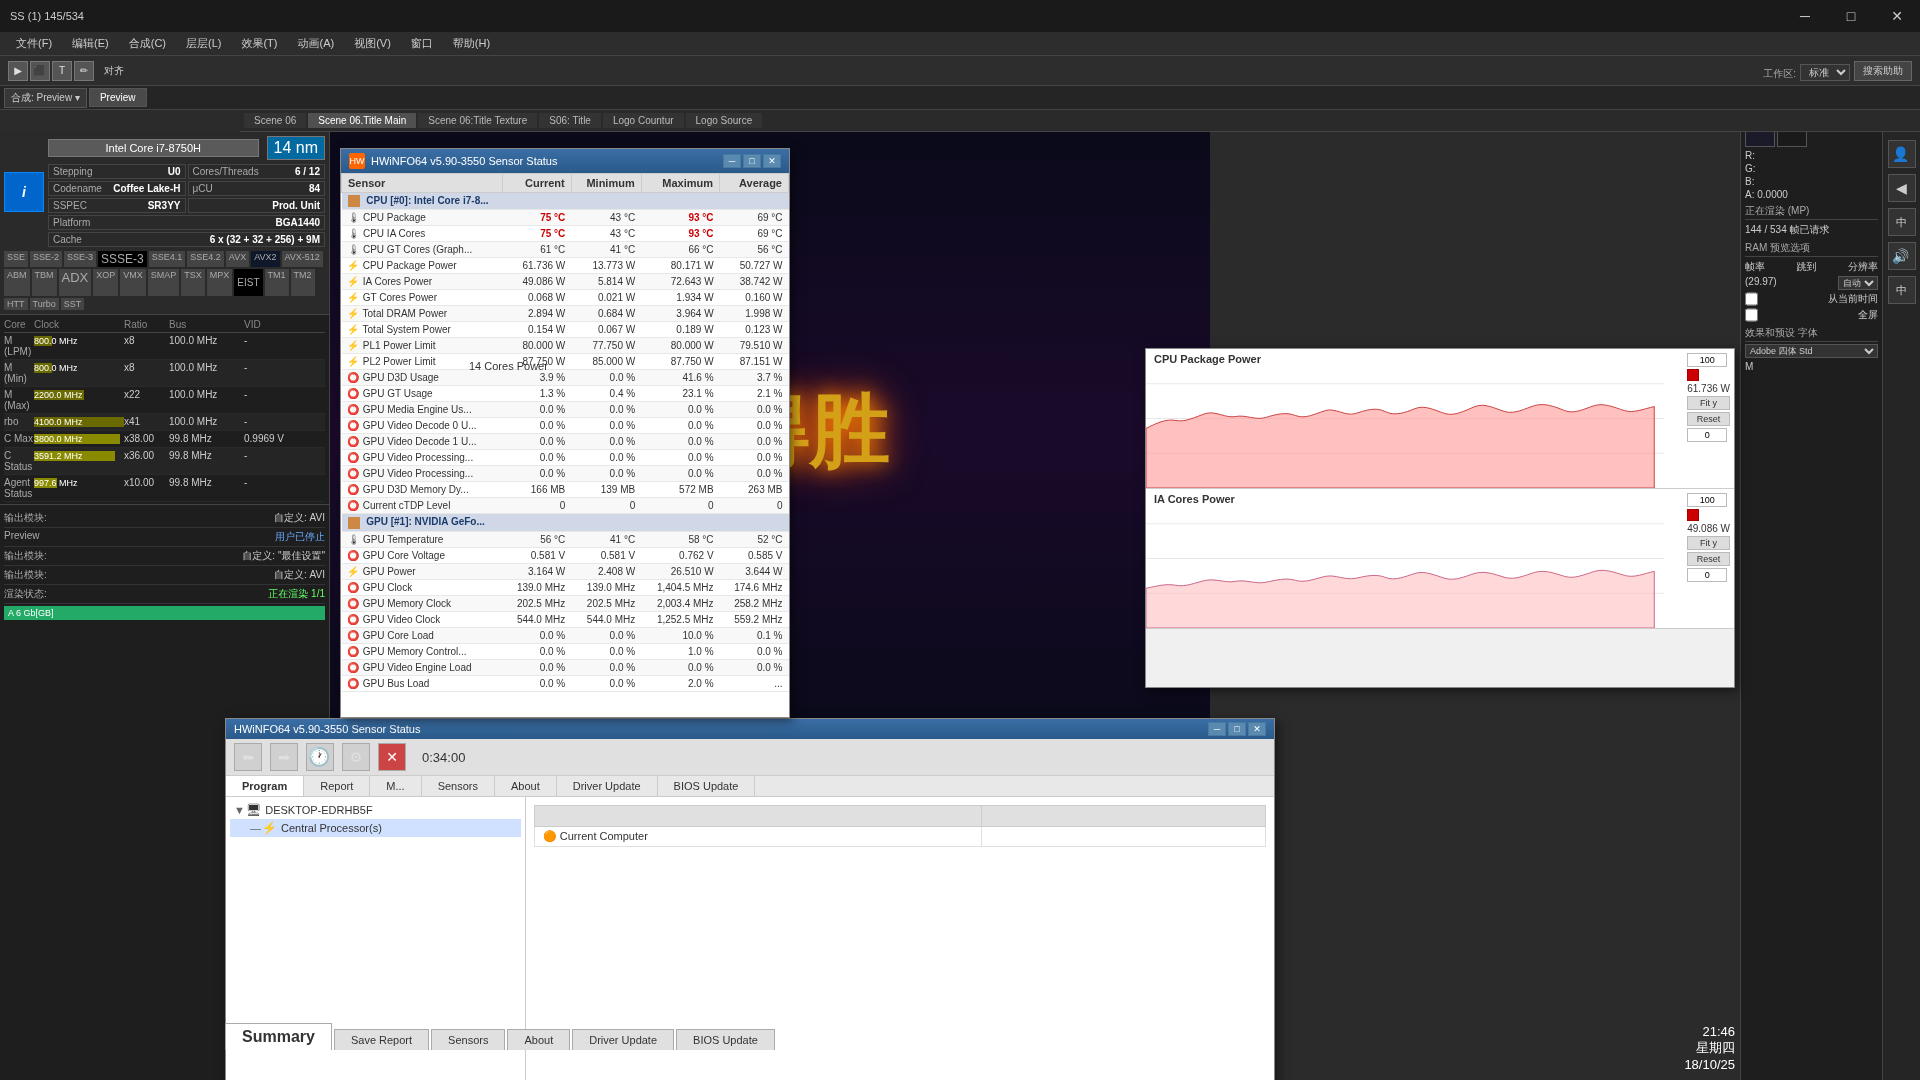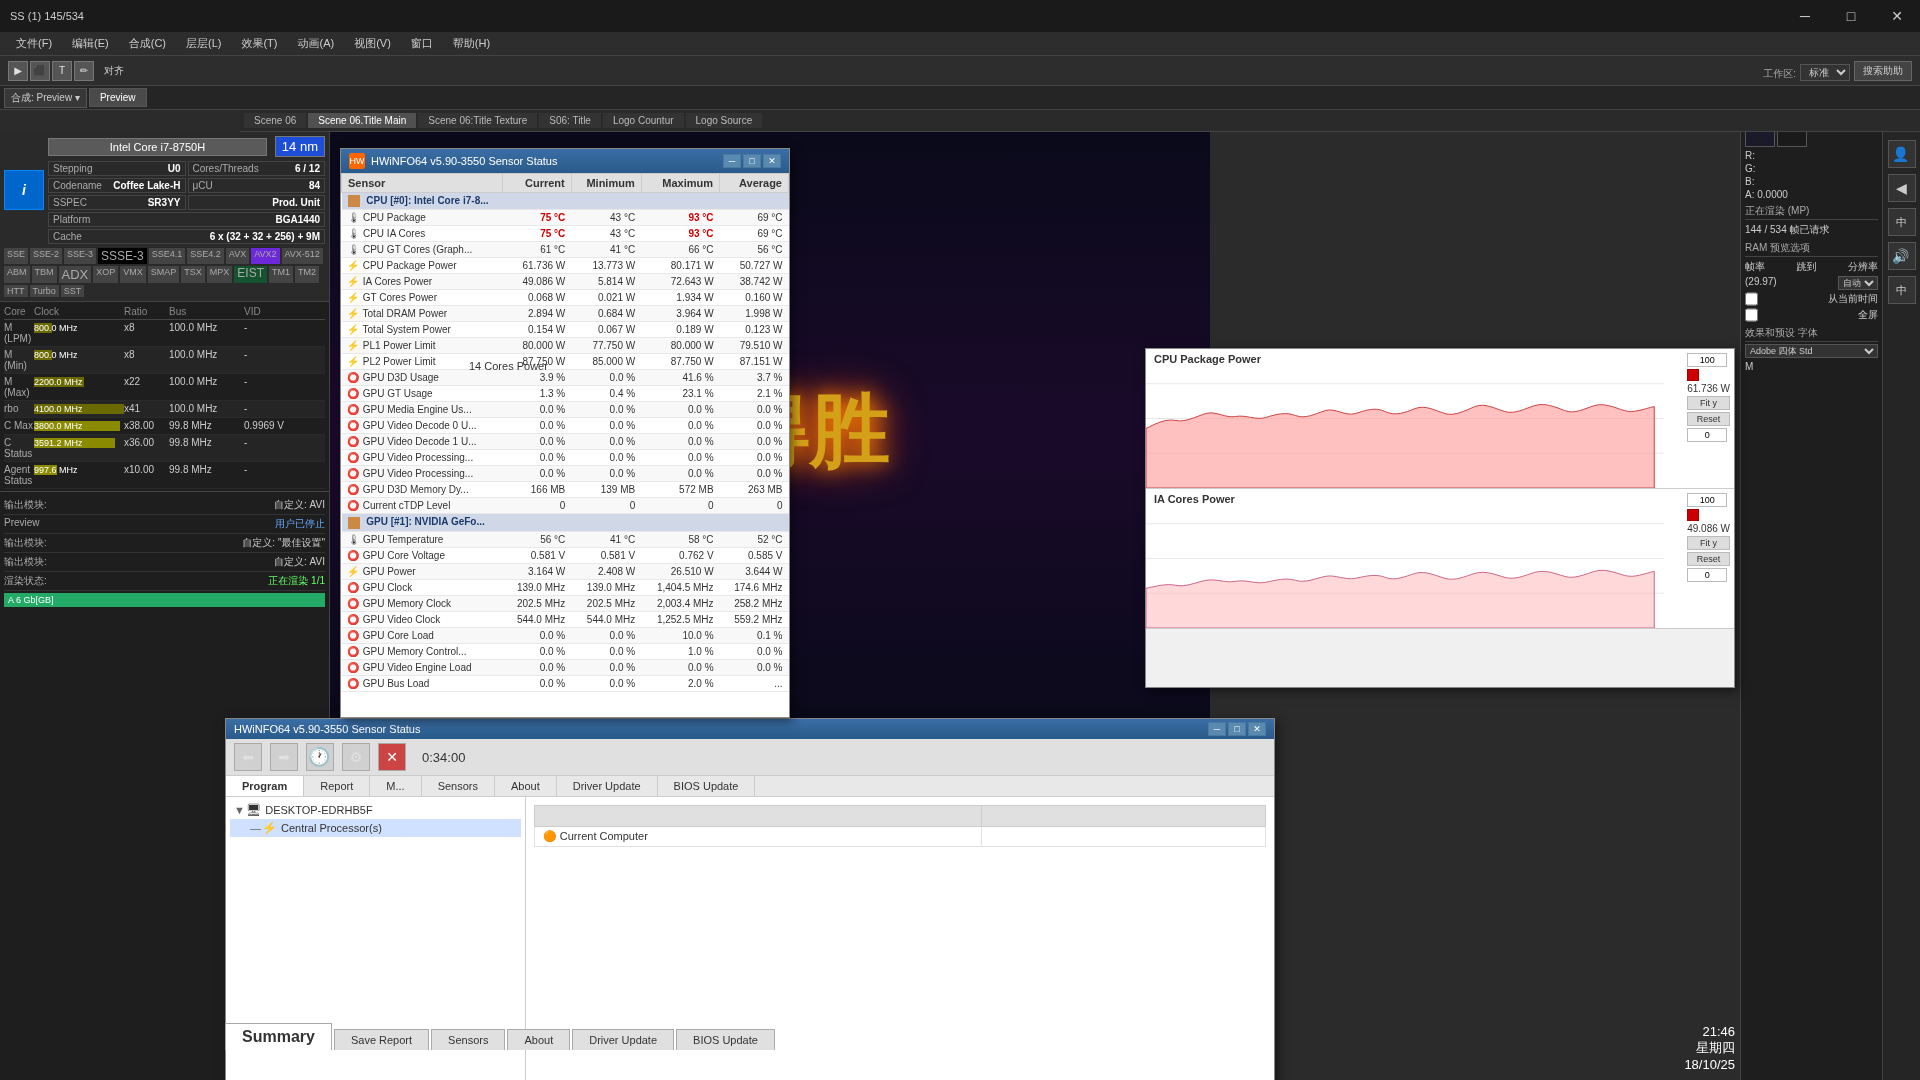--- a/index.html
+++ b/index.html
@@ -144,25 +144,25 @@
     .cpu-name-btn {
       background: #5a5a5a;
       border: 1px solid #777;
       color: #fff;
       padding: 2px 8px;
       font-size: 11px;
       flex: 1;
       text-align: center;
     }
     .cpu-nm-btn {
-      background: #1d4ed8;
+      background: #0369a1;
       border: 1px solid #777;
       color: #fff;
       padding: 2px 6px;
-      font-size: 13px;
+      font-size: 16px;
     }
     .cpu-info-grid {
       display: grid;
       grid-template-columns: 1fr 1fr;
       gap: 2px;
       font-size: 10px;
     }
     .info-row {
       display: flex;
       justify-content: space-between;
@@ -656,31 +656,31 @@
       </div>
 
       <div style="display:flex;flex-wrap:wrap;gap:2px;margin-top:4px;">
         <span style="background:#444;color:#aaa;font-size:9px;padding:1px 3px;">SSE</span>
         <span style="background:#444;color:#aaa;font-size:9px;padding:1px 3px;">SSE-2</span>
         <span style="background:#444;color:#aaa;font-size:9px;padding:1px 3px;">SSE-3</span>
         <span style="background:#000000;color:#aaa;font-size:12px;padding:1px 3px;">SSSE-3</span>
         <span style="background:#444;color:#aaa;font-size:9px;padding:1px 3px;">SSE4.1</span>
         <span style="background:#444;color:#aaa;font-size:9px;padding:1px 3px;">SSE4.2</span>
         <span style="background:#444;color:#aaa;font-size:9px;padding:1px 3px;">AVX</span>
-        <span style="background:#6d28d9;color:#aaa;font-size:9px;padding:1px 3px;">AVX2</span>
+        <span style="background:#0f172a;color:#aaa;font-size:9px;padding:1px 3px;">AVX2</span>
         <span style="background:#444;color:#aaa;font-size:9px;padding:1px 3px;">AVX-512</span>
         <span style="background:#444;color:#aaa;font-size:9px;padding:1px 3px;">ABM</span>
         <span style="background:#444;color:#aaa;font-size:9px;padding:1px 3px;">TBM</span>
         <span style="background:#444;color:#aaa;font-size:13px;padding:1px 3px;">ADX</span>
         <span style="background:#444;color:#aaa;font-size:9px;padding:1px 3px;">XOP</span>
         <span style="background:#444;color:#aaa;font-size:9px;padding:1px 3px;">VMX</span>
         <span style="background:#444;color:#aaa;font-size:9px;padding:1px 3px;">SMAP</span>
         <span style="background:#444;color:#aaa;font-size:9px;padding:1px 3px;">TSX</span>
         <span style="background:#444;color:#aaa;font-size:9px;padding:1px 3px;">MPX</span>
-        <span style="background:#14532d;color:#aaa;font-size:12px;padding:0 3px;">EIST</span>
+        <span style="background:#000000;color:#aaa;font-size:10px;padding:8px 3px;">EIST</span>
         <span style="background:#444;color:#aaa;font-size:9px;padding:1px 3px;">TM1</span>
         <span style="background:#444;color:#aaa;font-size:9px;padding:1px 3px;">TM2</span>
         <span style="background:#444;color:#aaa;font-size:9px;padding:1px 3px;">HTT</span>
         <span style="background:#444;color:#aaa;font-size:9px;padding:1px 3px;">Turbo</span>
         <span style="background:#444;color:#aaa;font-size:9px;padding:1px 3px;">SST</span>
       </div>
     </div>
 
     <div style="padding:2px 4px;background:#1e1e1e;font-size:10px;border-bottom:1px solid #444;">
       <div style="display:grid;grid-template-columns:30px 90px 45px 75px 50px;color:#888;padding:2px 0;border-bottom:1px solid #444;">

